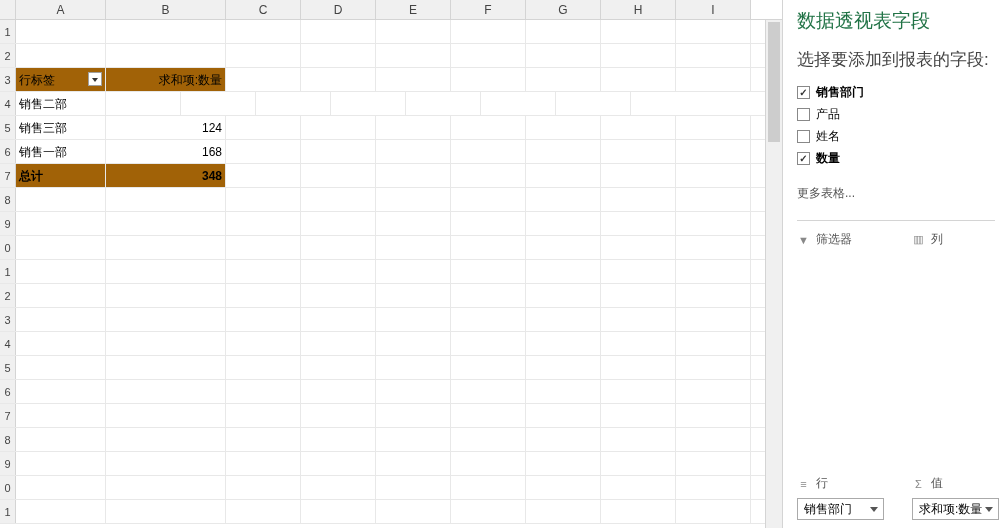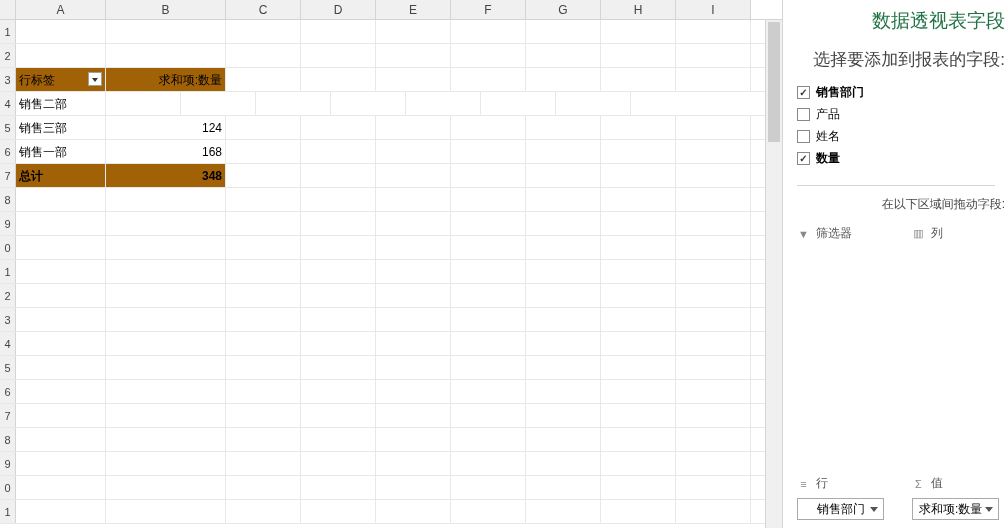--- a/index.html
+++ b/index.html
@@ -102,21 +102,20 @@
 }
 
 .field-panel {
   flex: 1;
   height: 100%;
   border-left: 1px solid #d4d4d4;
   padding: 8px 0 8px 14px;
   background: #fff;
   display: flex;
   flex-direction: column;
-  text-align: right;
 }
 .fp-title {
   color: #217346;
   font-size: 19px;
   font-weight: 400;
   margin-bottom: 14px;
 }
 .fp-sub {
   color: #444;
   font-size: 17px;
@@ -499,24 +498,24 @@
     <div class="field-item">
       <span class="cb"></span>
       <span>姓名</span>
     </div>
     <div class="field-item checked">
       <span class="cb checked"></span>
       <span>数量</span>
     </div>
   </div>
 
+  <div class="fp-link">更多表格...</div>
 
   <div class="divider"></div>
 
-  <div class="areas-label">在以下区域间拖动字段:</div>
 
   <div class="areas-grid">
     <div class="area-header">
       <span class="area-icon">▼</span>
       <span>筛选器</span>
     </div>
     <div class="area-header">
       <span class="area-icon">▥</span>
       <span>列</span>
     </div>

